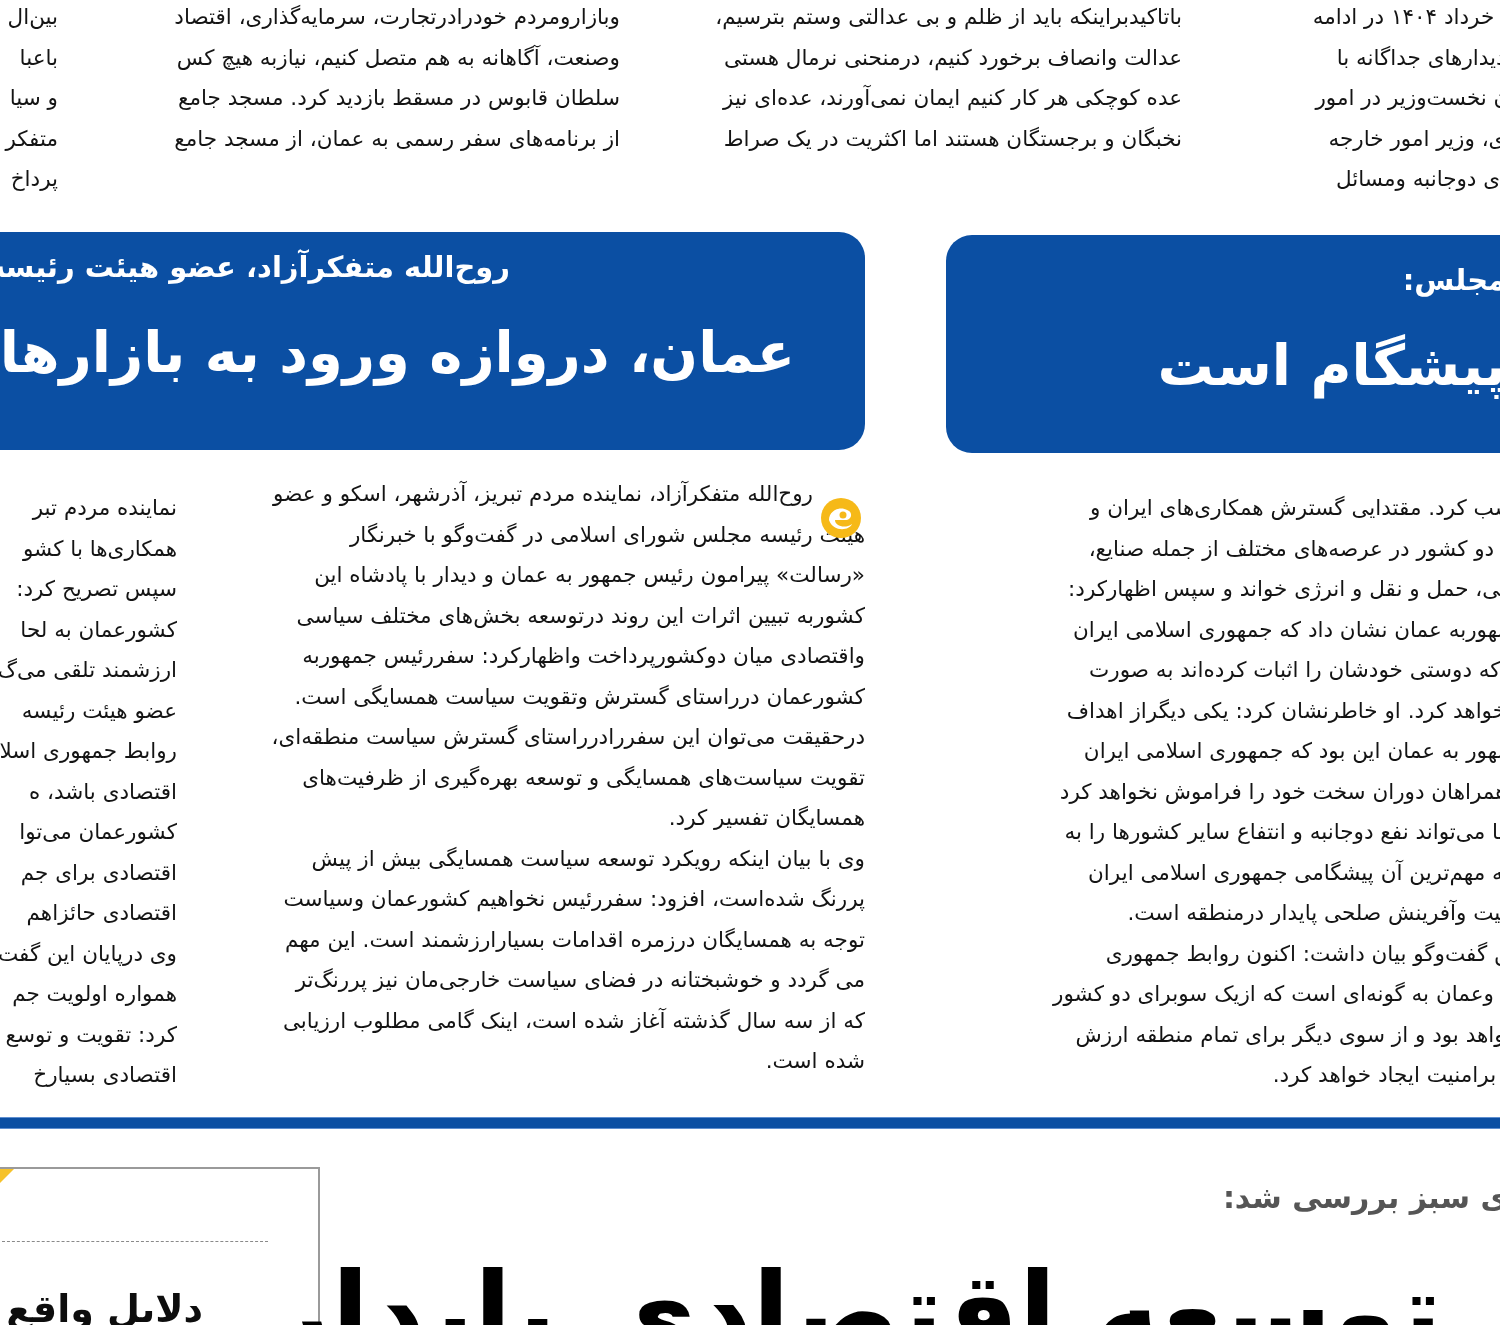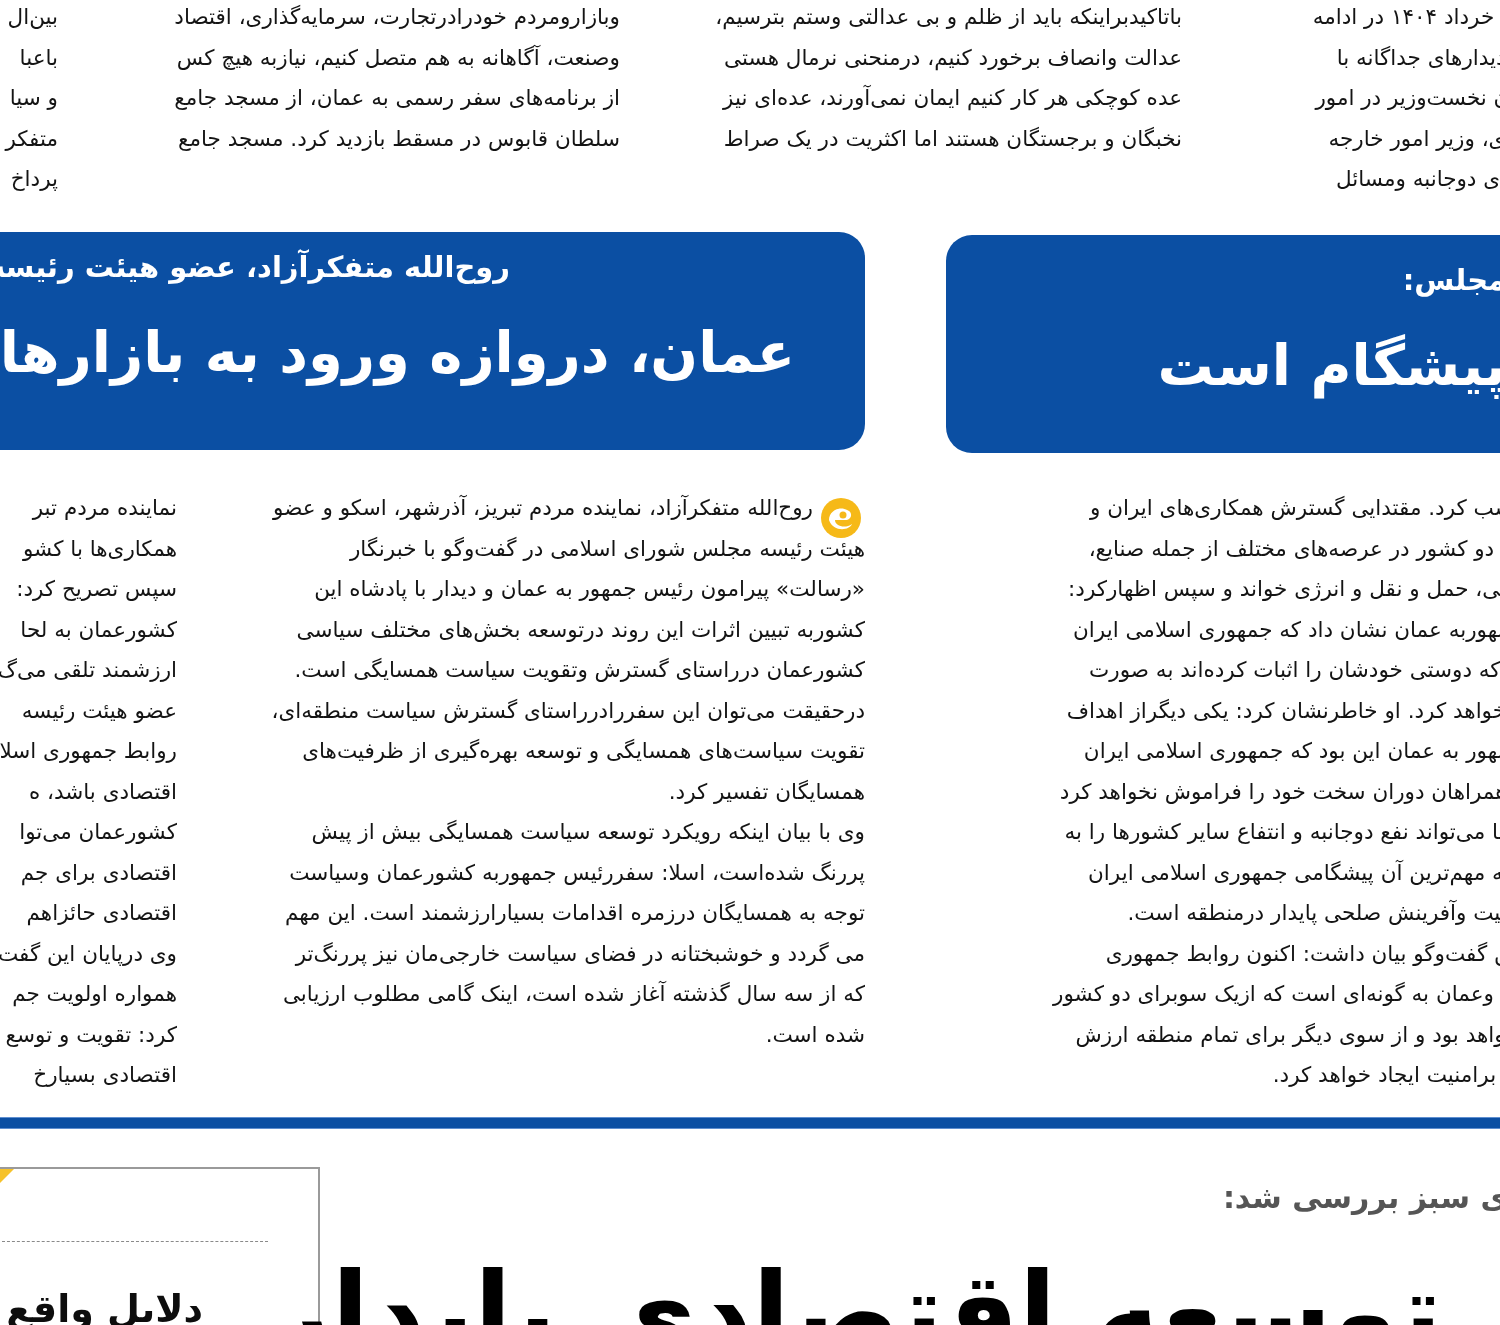--- a/index.html
+++ b/index.html
@@ -58,21 +58,21 @@
     white-space: nowrap;
     letter-spacing: -1px;
   }
   #headbox-left .kicker { right: 355px; top: 18px; }
   #headbox-left .headline { right: 70px; top: 88px; }
   #headbox-right .kicker { right: 60px; top: 28px; }
   #headbox-right .headline { right: 60px; top: 98px; }
 
   
   #art-col-left { left: -60px; top: 488px; width: 237px; }
-  #art-col-mid { left: 222px; top: 488px; width: 643px; }
+  #art-col-mid { left: 222px; top: 474px; width: 643px; }
   #art-col-right { left: 950px; top: 488px; width: 620px; }
 
   .logo-icon {
     position: absolute;
     left: 819px; top: 496px;
     width: 44px; height: 44px;
   }
 
   .rule {
     position: absolute;
@@ -138,22 +138,22 @@
     <span class="line">بین‌ال</span>
     <span class="line">باعبا</span>
     <span class="line">و سیا</span>
     <span class="line">متفکر</span>
     <span class="line">پرداخ</span>
   </div>
 
   <div class="col" id="top-col-2">
     <span class="line">وبازارومردم خودرادرتجارت، سرمایه‌گذاری، اقتصاد</span>
     <span class="line">وصنعت، آگاهانه به هم متصل کنیم، نیازبه هیچ کس</span>
+    <span class="line">سلطان قابوس در مسقط بازدید کرد. مسجد جامع</span>
     <span class="line">از برنامه‌های سفر رسمی به عمان، از مسجد جامع</span>
-    <span class="line">سلطان قابوس در مسقط بازدید کرد. مسجد جامع</span>
   </div>
 
   <div class="col" id="top-col-3">
     <span class="line">باتاکیدبراینکه باید از ظلم و بی عدالتی وستم بترسیم،</span>
     <span class="line">عدالت وانصاف برخورد کنیم، درمنحنی نرمال هستی</span>
     <span class="line">عده کوچکی هر کار کنیم ایمان نمی‌آورند، عده‌ای نیز</span>
     <span class="line">نخبگان و برجستگان هستند اما اکثریت در یک صراط</span>
   </div>
 
   <div class="col" id="top-col-4">
@@ -190,26 +190,27 @@
     <span class="line">همواره اولویت جم</span>
     <span class="line">کرد: تقویت و توسع</span>
     <span class="line">اقتصادی بسیارخ</span>
   </div>
 
   <div class="col" id="art-col-mid">
     <span class="line" style="padding-right:52px;">روح‌الله متفکرآزاد، نماینده مردم تبریز، آذرشهر، اسکو و عضو</span>
     <span class="line">هیئت رئیسه مجلس شورای اسلامی در گفت‌وگو با خبرنگار</span>
     <span class="line">«رسالت» پیرامون رئیس جمهور به عمان و دیدار با پادشاه این</span>
     <span class="line">کشوربه تبیین اثرات این روند درتوسعه بخش‌های مختلف سیاسی</span>
+    <span class="line">واقتصادی میان دوکشورپرداخت واظهارکرد: سفررئیس جمهوربه</span>
     <span class="line">کشورعمان درراستای گسترش وتقویت سیاست همسایگی است.</span>
     <span class="line">درحقیقت می‌توان این سفررادرراستای گسترش سیاست منطقه‌ای،</span>
     <span class="line">تقویت سیاست‌های همسایگی و توسعه بهره‌گیری از ظرفیت‌های</span>
     <span class="line last">همسایگان تفسیر کرد.</span>
     <span class="line">وی با بیان اینکه رویکرد توسعه سیاست همسایگی بیش از پیش</span>
-    <span class="line">پررنگ شده‌است، اسلا: سفررئیس جمهوربه کشورعمان وسیاست</span>
+    <span class="line">پررنگ شده‌است، افزود: سفررئیس نخواهیم کشورعمان وسیاست</span>
     <span class="line">توجه به همسایگان درزمره اقدامات بسیارارزشمند است. این مهم</span>
     <span class="line">می گردد و خوشبختانه در فضای سیاست خارجی‌مان نیز پررنگ‌تر</span>
     <span class="line">که از سه سال گذشته آغاز شده است، اینک گامی مطلوب ارزیابی</span>
     <span class="line last">شده است.</span>
   </div>
 
   <svg class="logo-icon" viewBox="0 0 44 44">
     <circle cx="22" cy="22" r="20" fill="#f6b918"></circle>
     <path d="M10 24 C10 14, 22 9, 30 15 C34 18, 32 24, 26 24 L16 24 C16 30, 26 33, 33 28 C30 35, 14 36, 10 24 Z" fill="#ffffff"></path>
     <circle cx="24" cy="19" r="3.5" fill="#f6b918"></circle>

